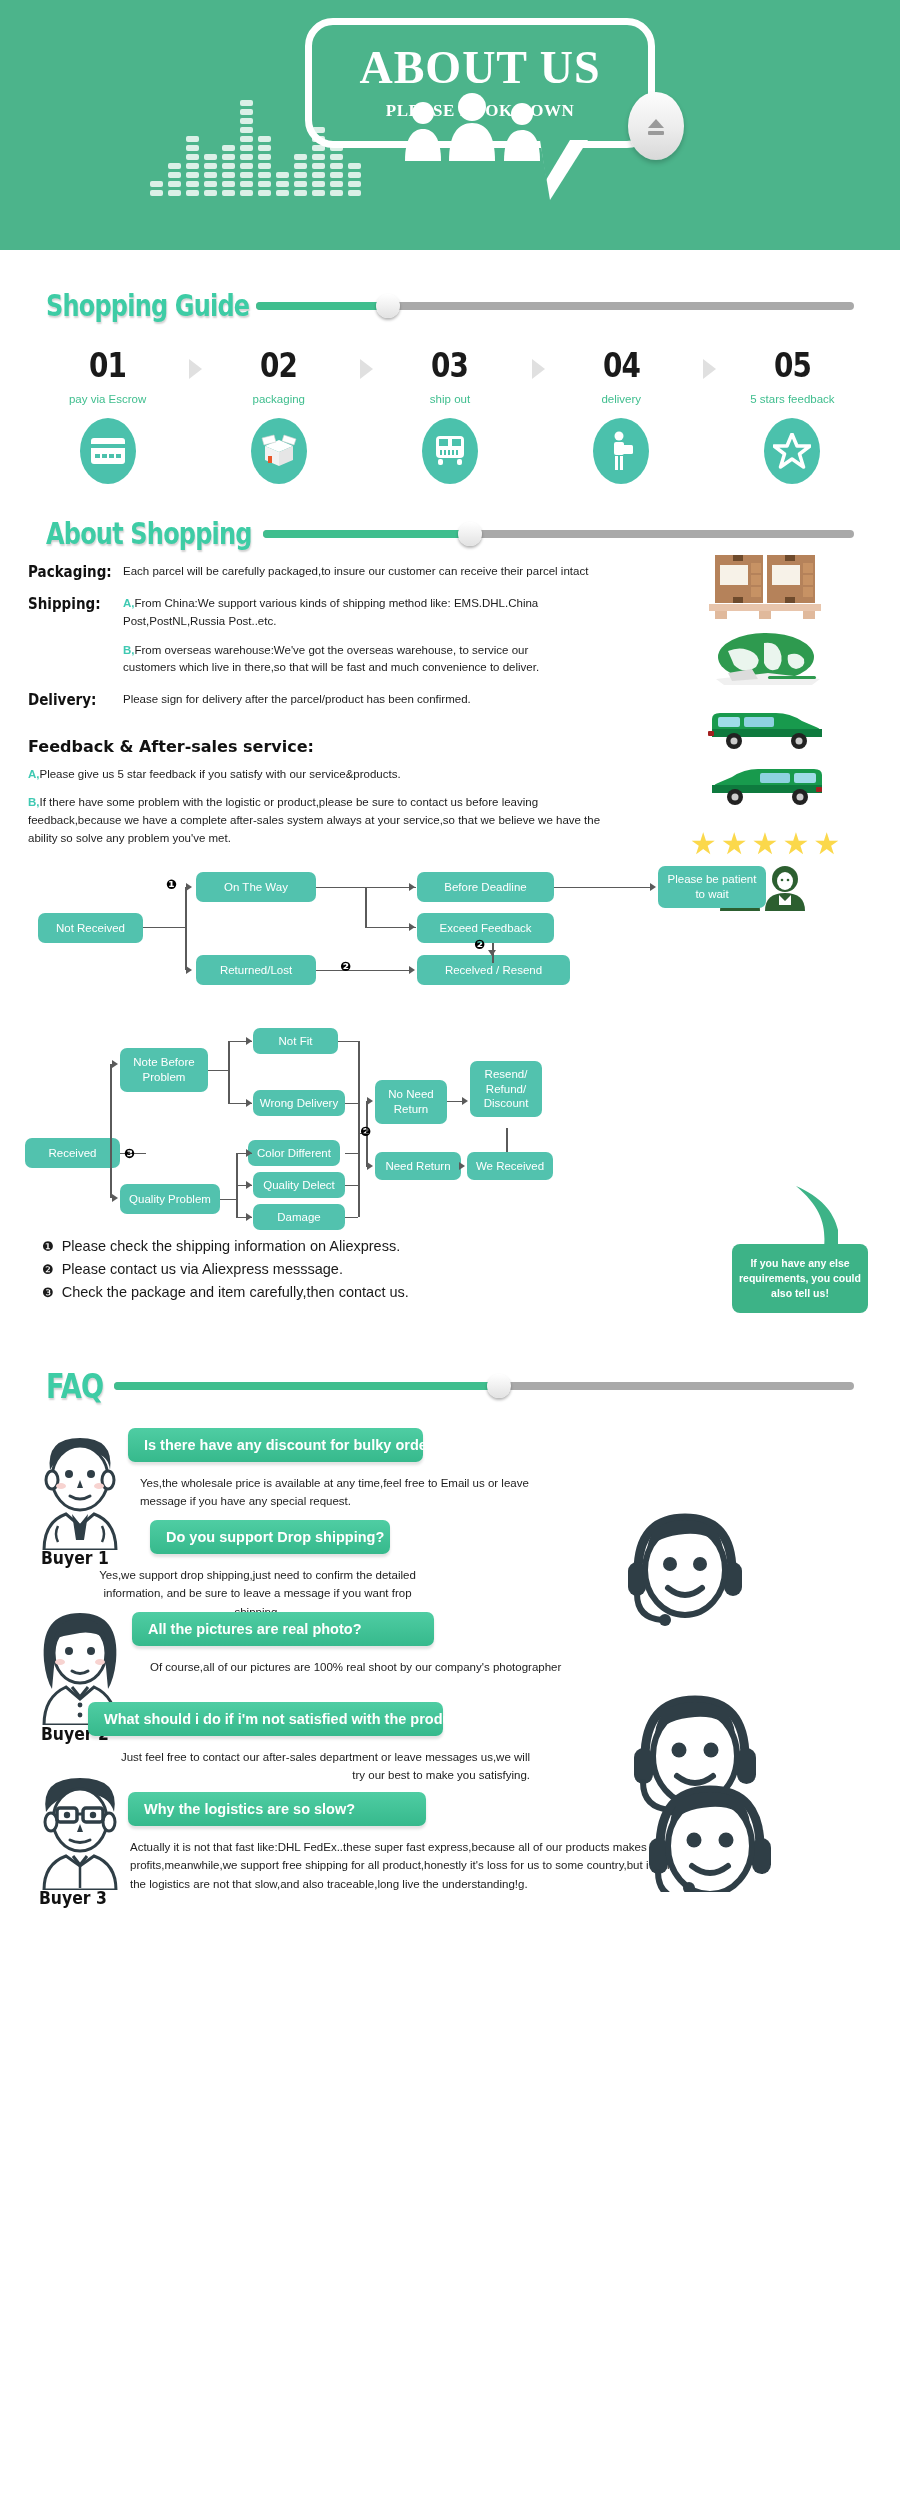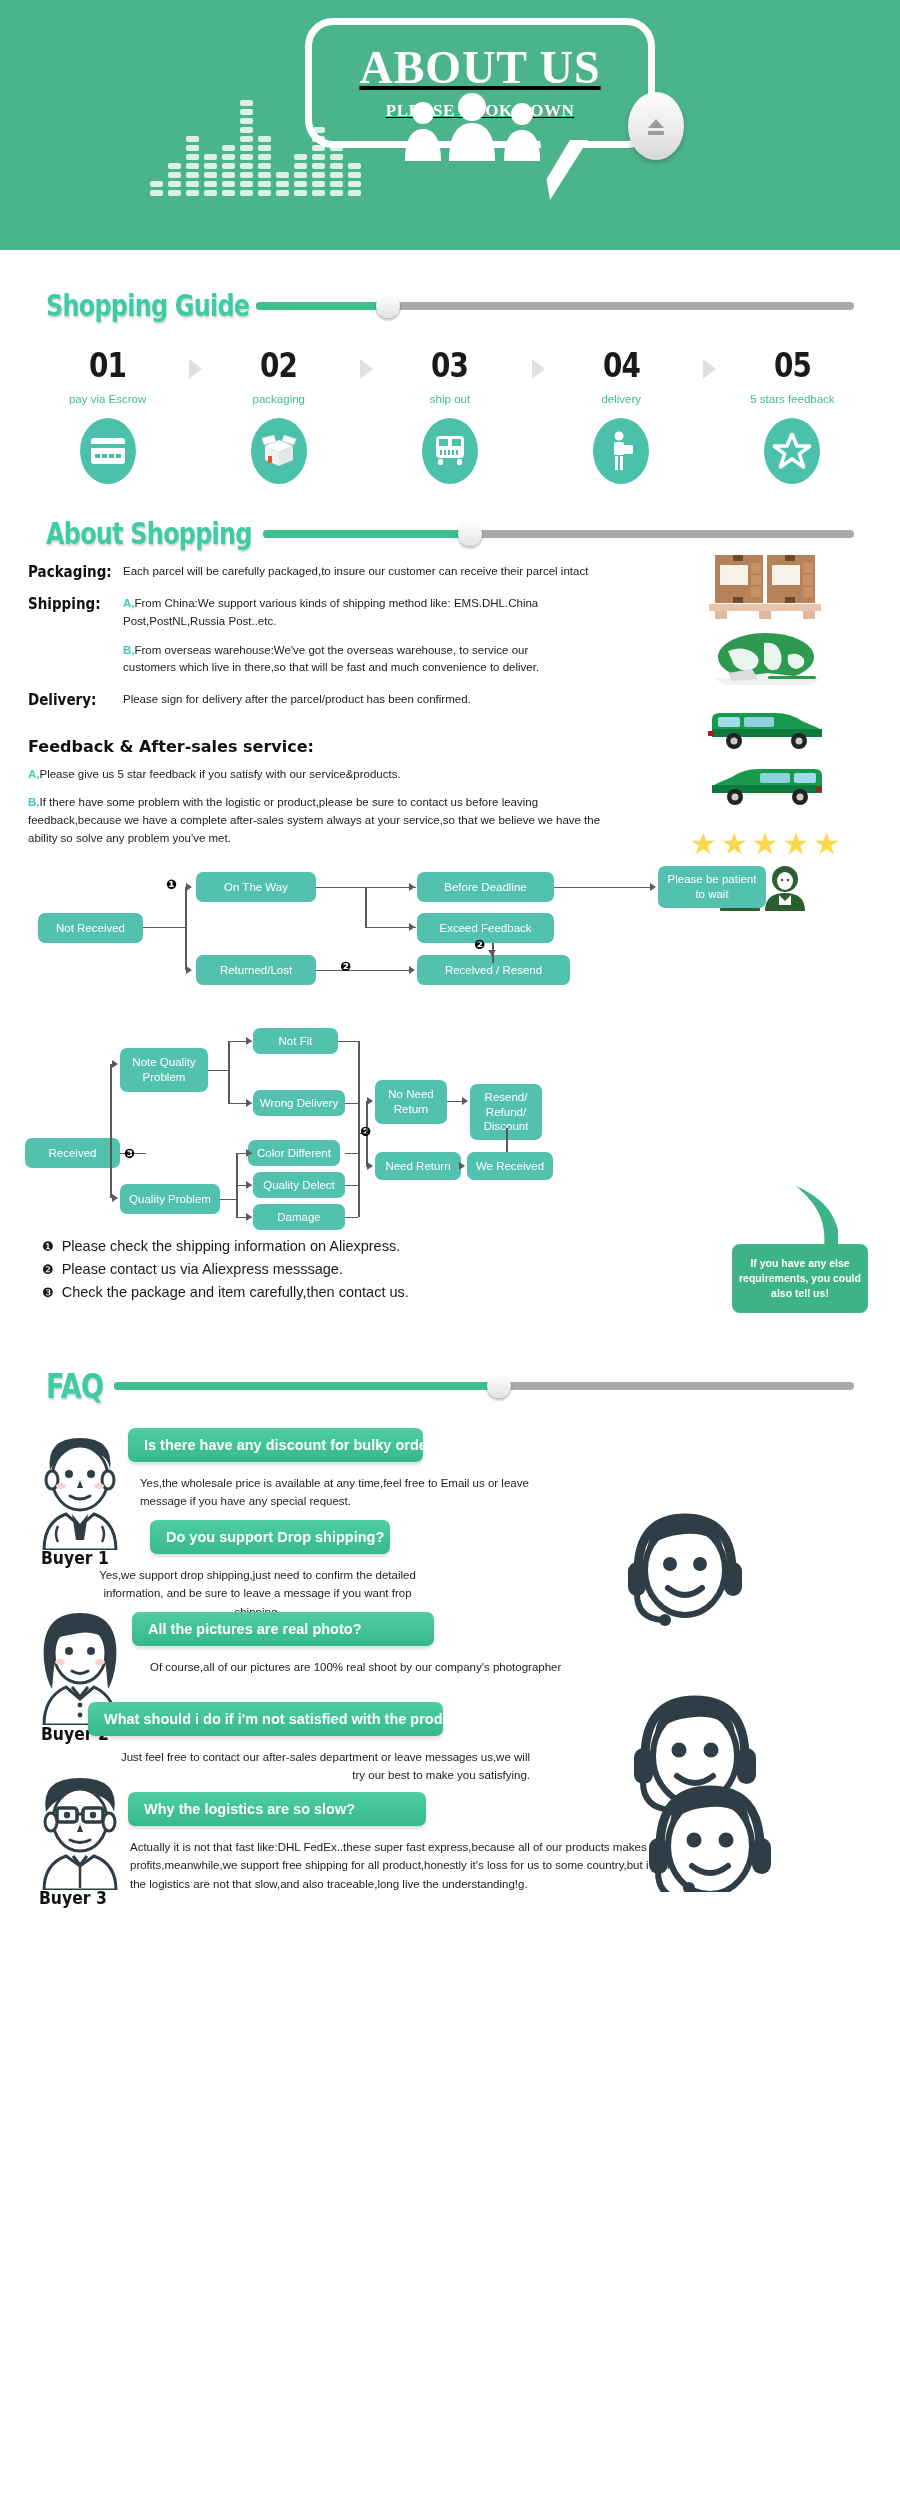--- a/index.html
+++ b/index.html
@@ -24,21 +24,20 @@
   .bubble {
     position: absolute;
     left: 305px; top: 18px;
     width: 350px; height: 130px;
     border: 7px solid #ffffff;
     border-radius: 28px;
     display: flex;
     flex-direction: column;
     align-items: center;
     justify-content: center;
-    text-decoration: underline;
   }
   .bubble-title {
     font-family: "Liberation Serif", serif;
     font-weight: bold;
     font-size: 46px;
     color: #ffffff;
     letter-spacing: 1px;
     line-height: 1;
   }
   .bubble-sub {
@@ -605,30 +604,30 @@
   <div class="fline fh" style="left:316px;top:112px;width:96px;"></div>
   <div class="farrow" style="left:409px;top:108px;"></div>
 
   <div class="fnum" style="left:166px;top:19px;">❶</div>
   <div class="fnum" style="left:474px;top:79px;">❷</div>
   <div class="fnum" style="left:340px;top:101px;">❷</div>
 </div>
 
 <div class="flow" style="width:900px;height:210px;margin-top:22px;">
   <div class="fbox" style="left:25px;top:118px;width:95px;height:30px;">Received</div>
-  <div class="fbox" style="left:120px;top:28px;width:88px;height:44px;">Note Quality Problem</div>
+  <div class="fbox" style="left:120px;top:28px;width:88px;height:44px;">Note Before Problem</div>
   <div class="fbox" style="left:120px;top:164px;width:100px;height:30px;">Quality Problem</div>
   <div class="fbox" style="left:253px;top:8px;width:85px;height:26px;">Not Fit</div>
   <div class="fbox" style="left:253px;top:70px;width:92px;height:26px;">Wrong Delivery</div>
   <div class="fbox" style="left:248px;top:120px;width:92px;height:26px;">Color Different</div>
   <div class="fbox" style="left:253px;top:152px;width:92px;height:26px;">Quality Delect</div>
   <div class="fbox" style="left:253px;top:184px;width:92px;height:26px;">Damage</div>
   <div class="fbox" style="left:375px;top:60px;width:72px;height:44px;">No Need Return</div>
   <div class="fbox" style="left:375px;top:132px;width:86px;height:28px;">Need Return</div>
-  <div class="fbox" style="left:470px;top:64px;width:72px;height:56px;text-align:center;">Resend/ Refund/ Discount</div>
+  <div class="fbox" style="left:470px;top:41px;width:72px;height:56px;text-align:center;">Resend/ Refund/ Discount</div>
   <div class="fbox" style="left:467px;top:132px;width:86px;height:28px;">We Received</div>
 
   <div class="fline fh" style="left:120px;top:133px;width:26px;"></div>
   <div class="fline fv" style="left:110px;top:44px;height:134px;"></div>
   <div class="farrow" style="left:112px;top:40px;"></div>
   <div class="farrow" style="left:112px;top:174px;"></div>
 
   <div class="fline fv" style="left:228px;top:21px;height:62px;"></div>
   <div class="fline fh" style="left:208px;top:50px;width:20px;"></div>
   <div class="fline fh" style="left:228px;top:21px;width:24px;"></div>

